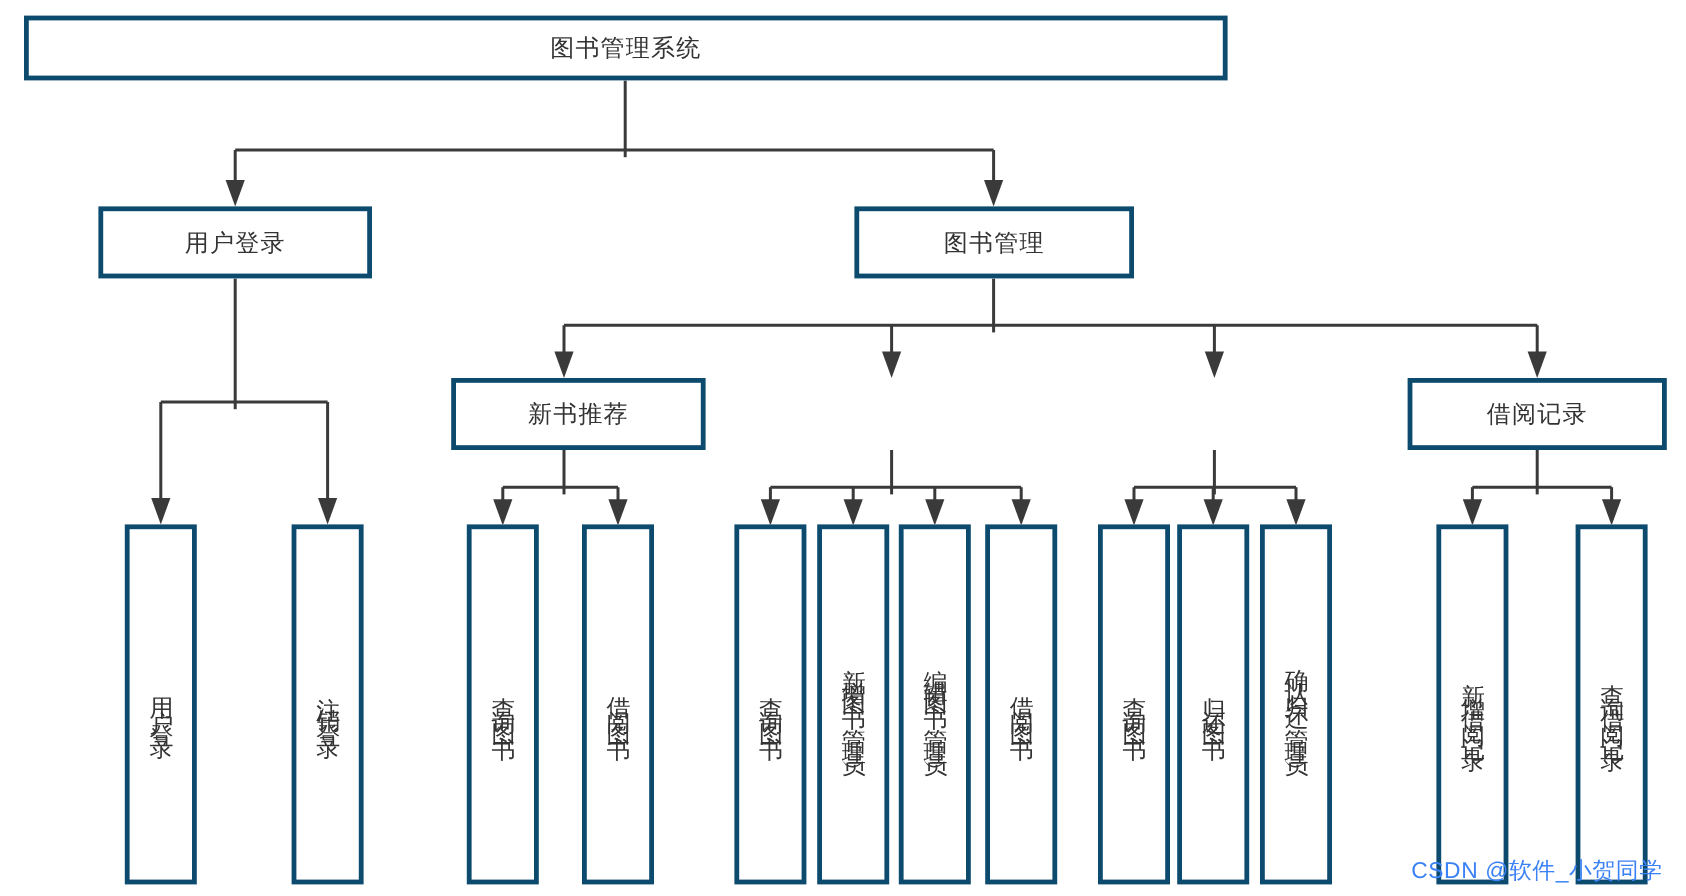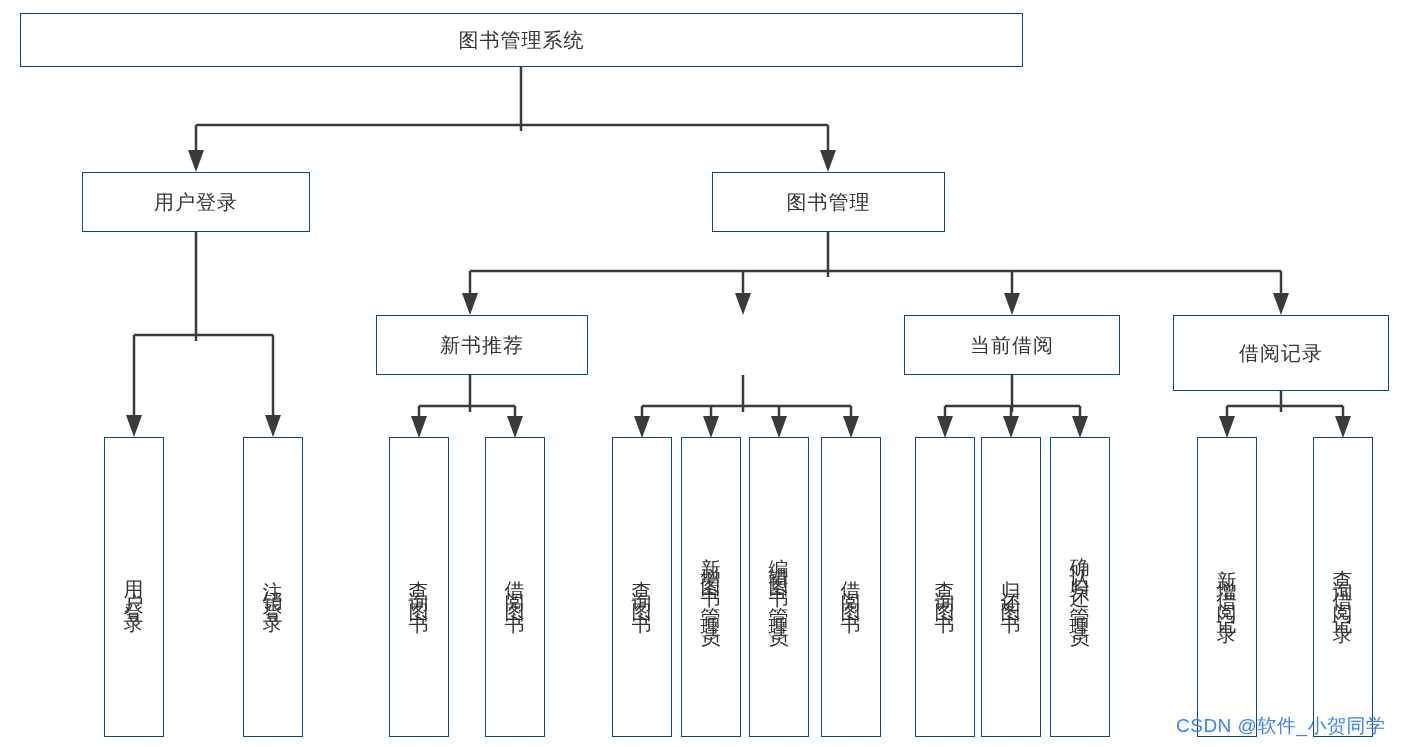--- a/index.html
+++ b/index.html
@@ -13,21 +13,21 @@
   }
   .connectors {
     position: absolute;
     left: 0; top: 0;
     z-index: 1;
   }
   .node {
     position: absolute;
     box-sizing: border-box;
     background: #ffffff;
-    border: 1px solid #0c4a6e;
+    border: 4px solid #0c4a6e;
     color: #333333;
     display: flex;
     align-items: center;
     justify-content: center;
     z-index: 2;
   }
   .h-node {
     font-size: 20px;
     letter-spacing: 1px;
     white-space: nowrap;
@@ -135,22 +135,21 @@
       <polygon points="1335,416 1351,416 1343,438" fill="#3a3a3a" stroke="none"></polygon>
     </g>
   </svg>
 
   <div class="node h-node" style="left:20px; top:13px; width:1003px; height:54px;">图书管理系统</div>
 
   <div class="node h-node" style="left:82px; top:172px; width:228px; height:60px;">用户登录</div>
   <div class="node h-node" style="left:712px; top:172px; width:233px; height:60px;">图书管理</div>
 
   <div class="node h-node" style="left:364px; top:315px; width:212px; height:60px;margin-left:12px;">新书推荐</div>
-  <div class="node h-node" style="left:904px; top:315px; width:216px; height:60px;">当前借阅</div>
-  <div class="node h-node" style="left:1173px; top:315px; width:216px; height:76px;">借阅记录</div>
+  <div class="node h-node" style="left:1173px; top:315px; width:216px; height:60px;">借阅记录</div>
 
   <div class="node v-node" style="left:104px;">
       <span>用户登录</span>
     </div>
   <div class="node v-node" style="left:243px;">
       <span>注销登录</span>
     </div>
 
   <div class="node v-node" style="left:389px;">
       <span>查询图书</span>

